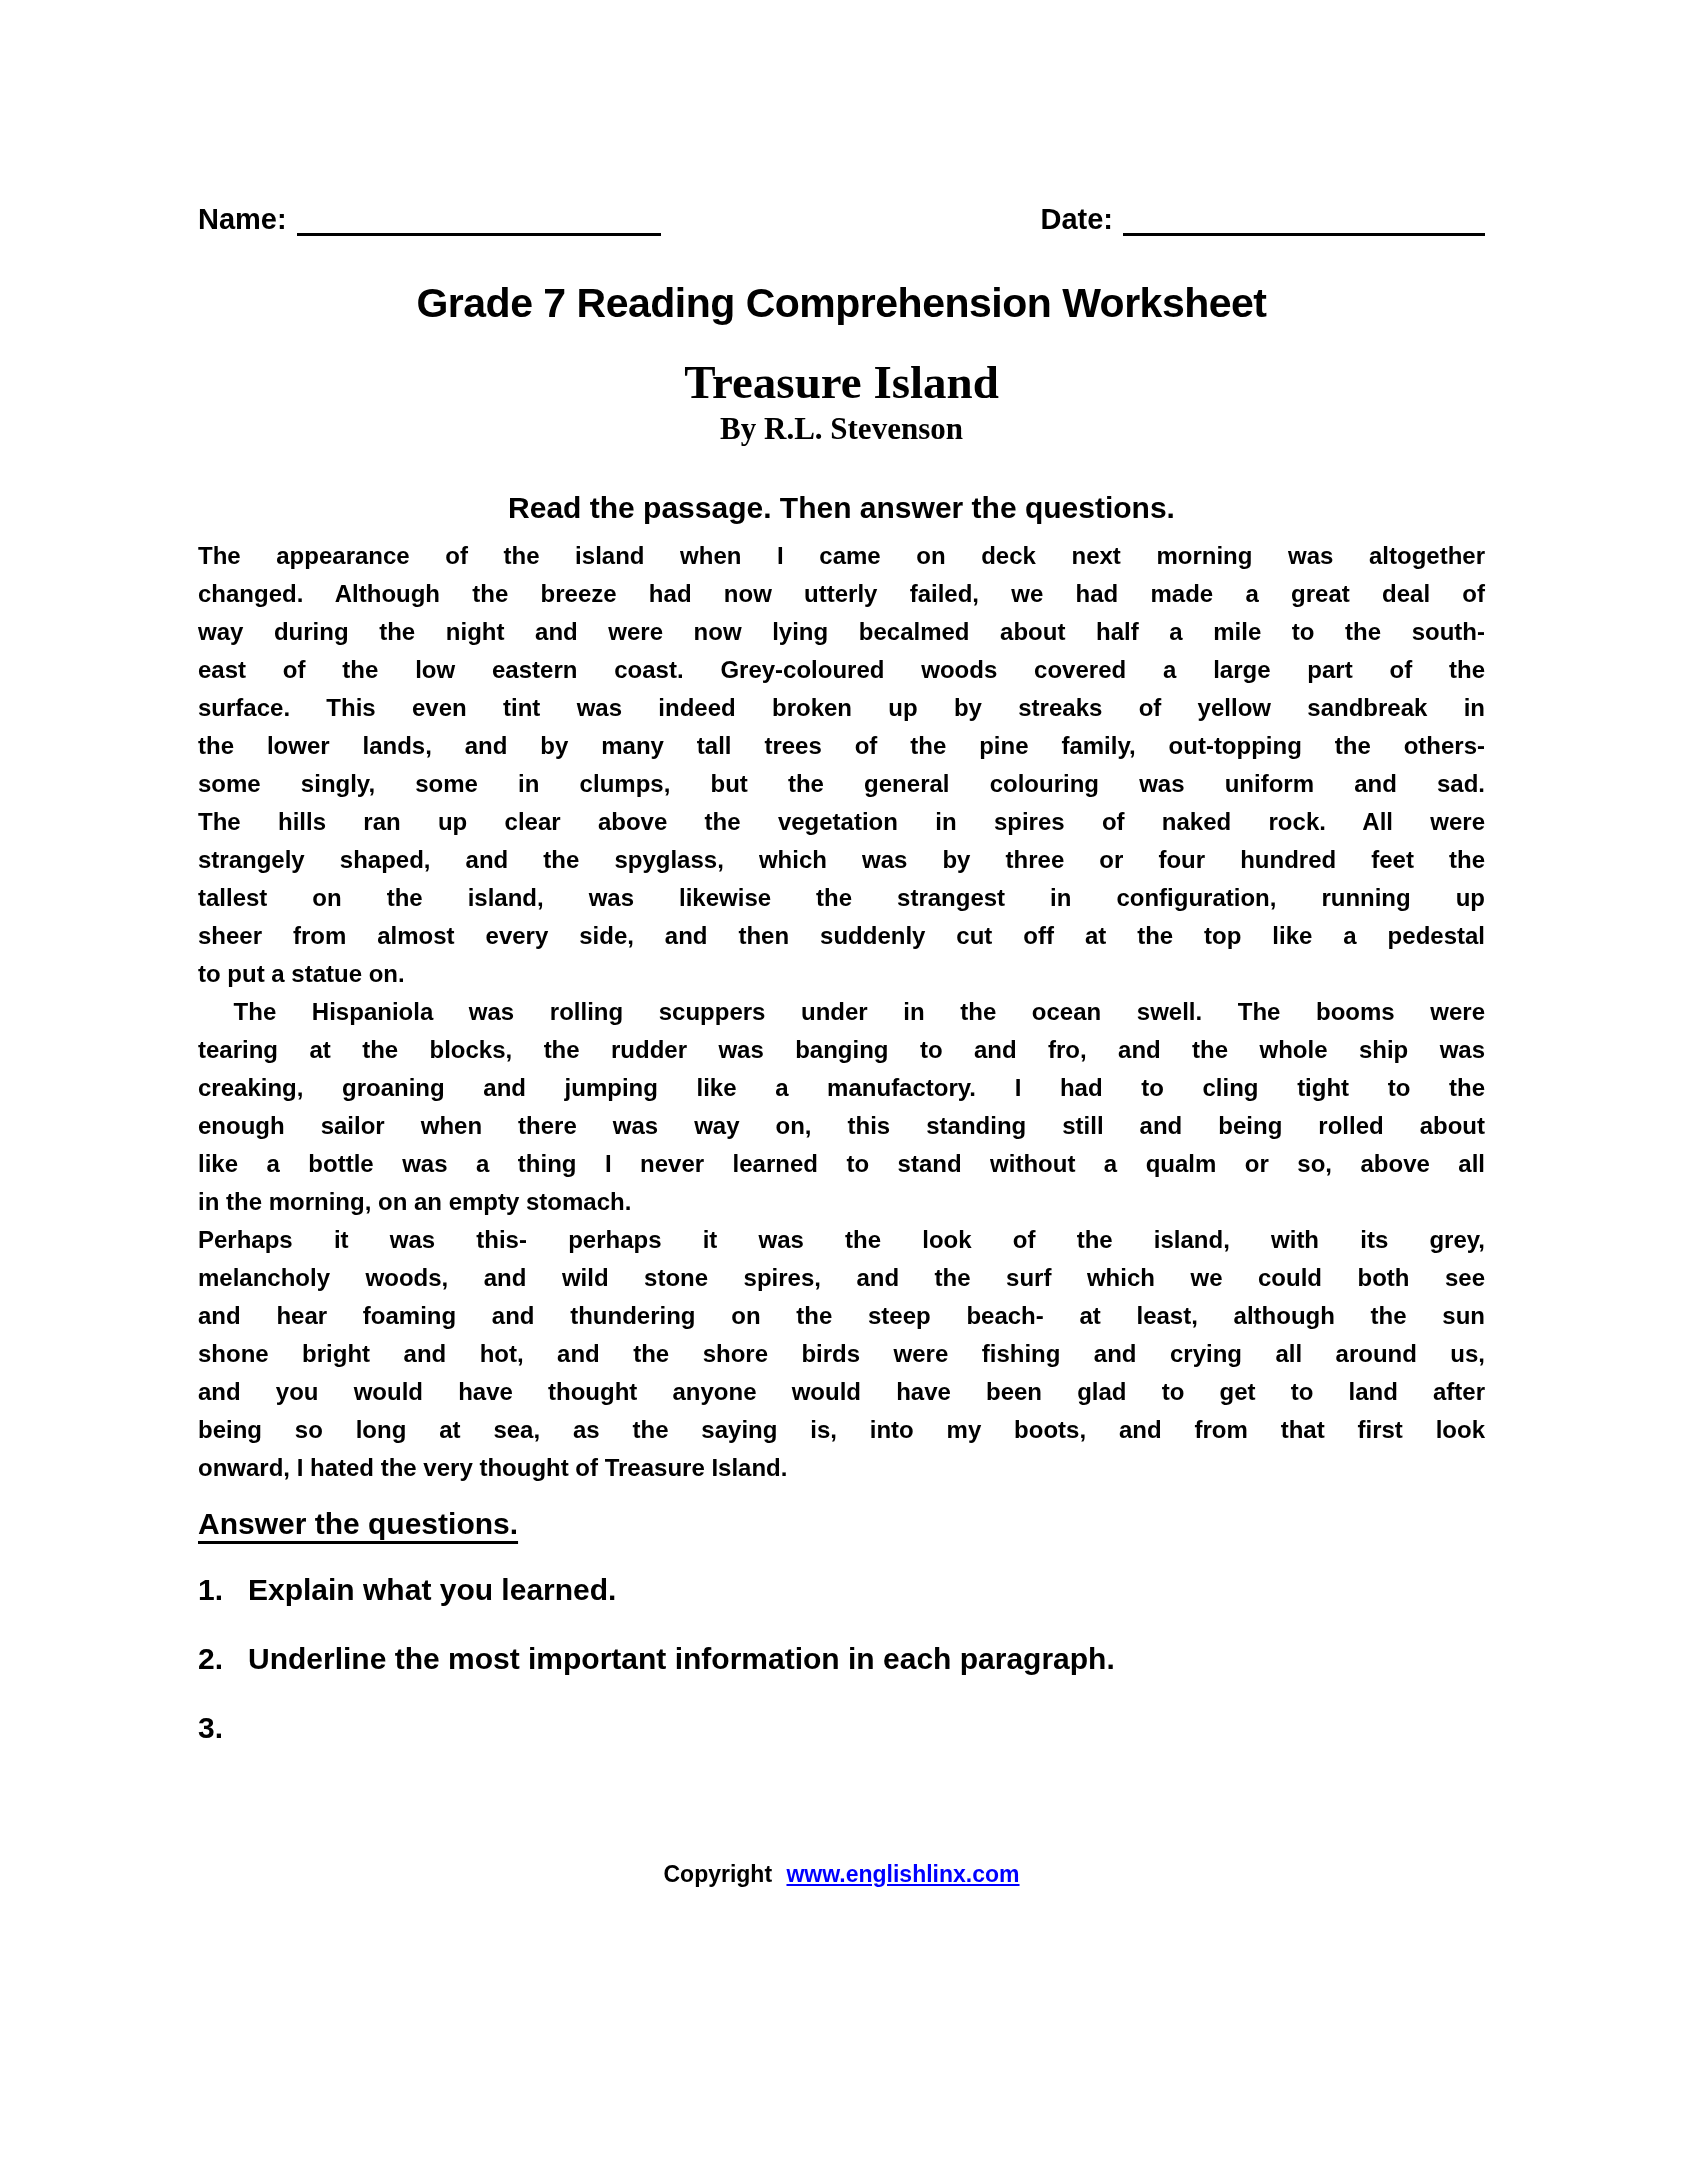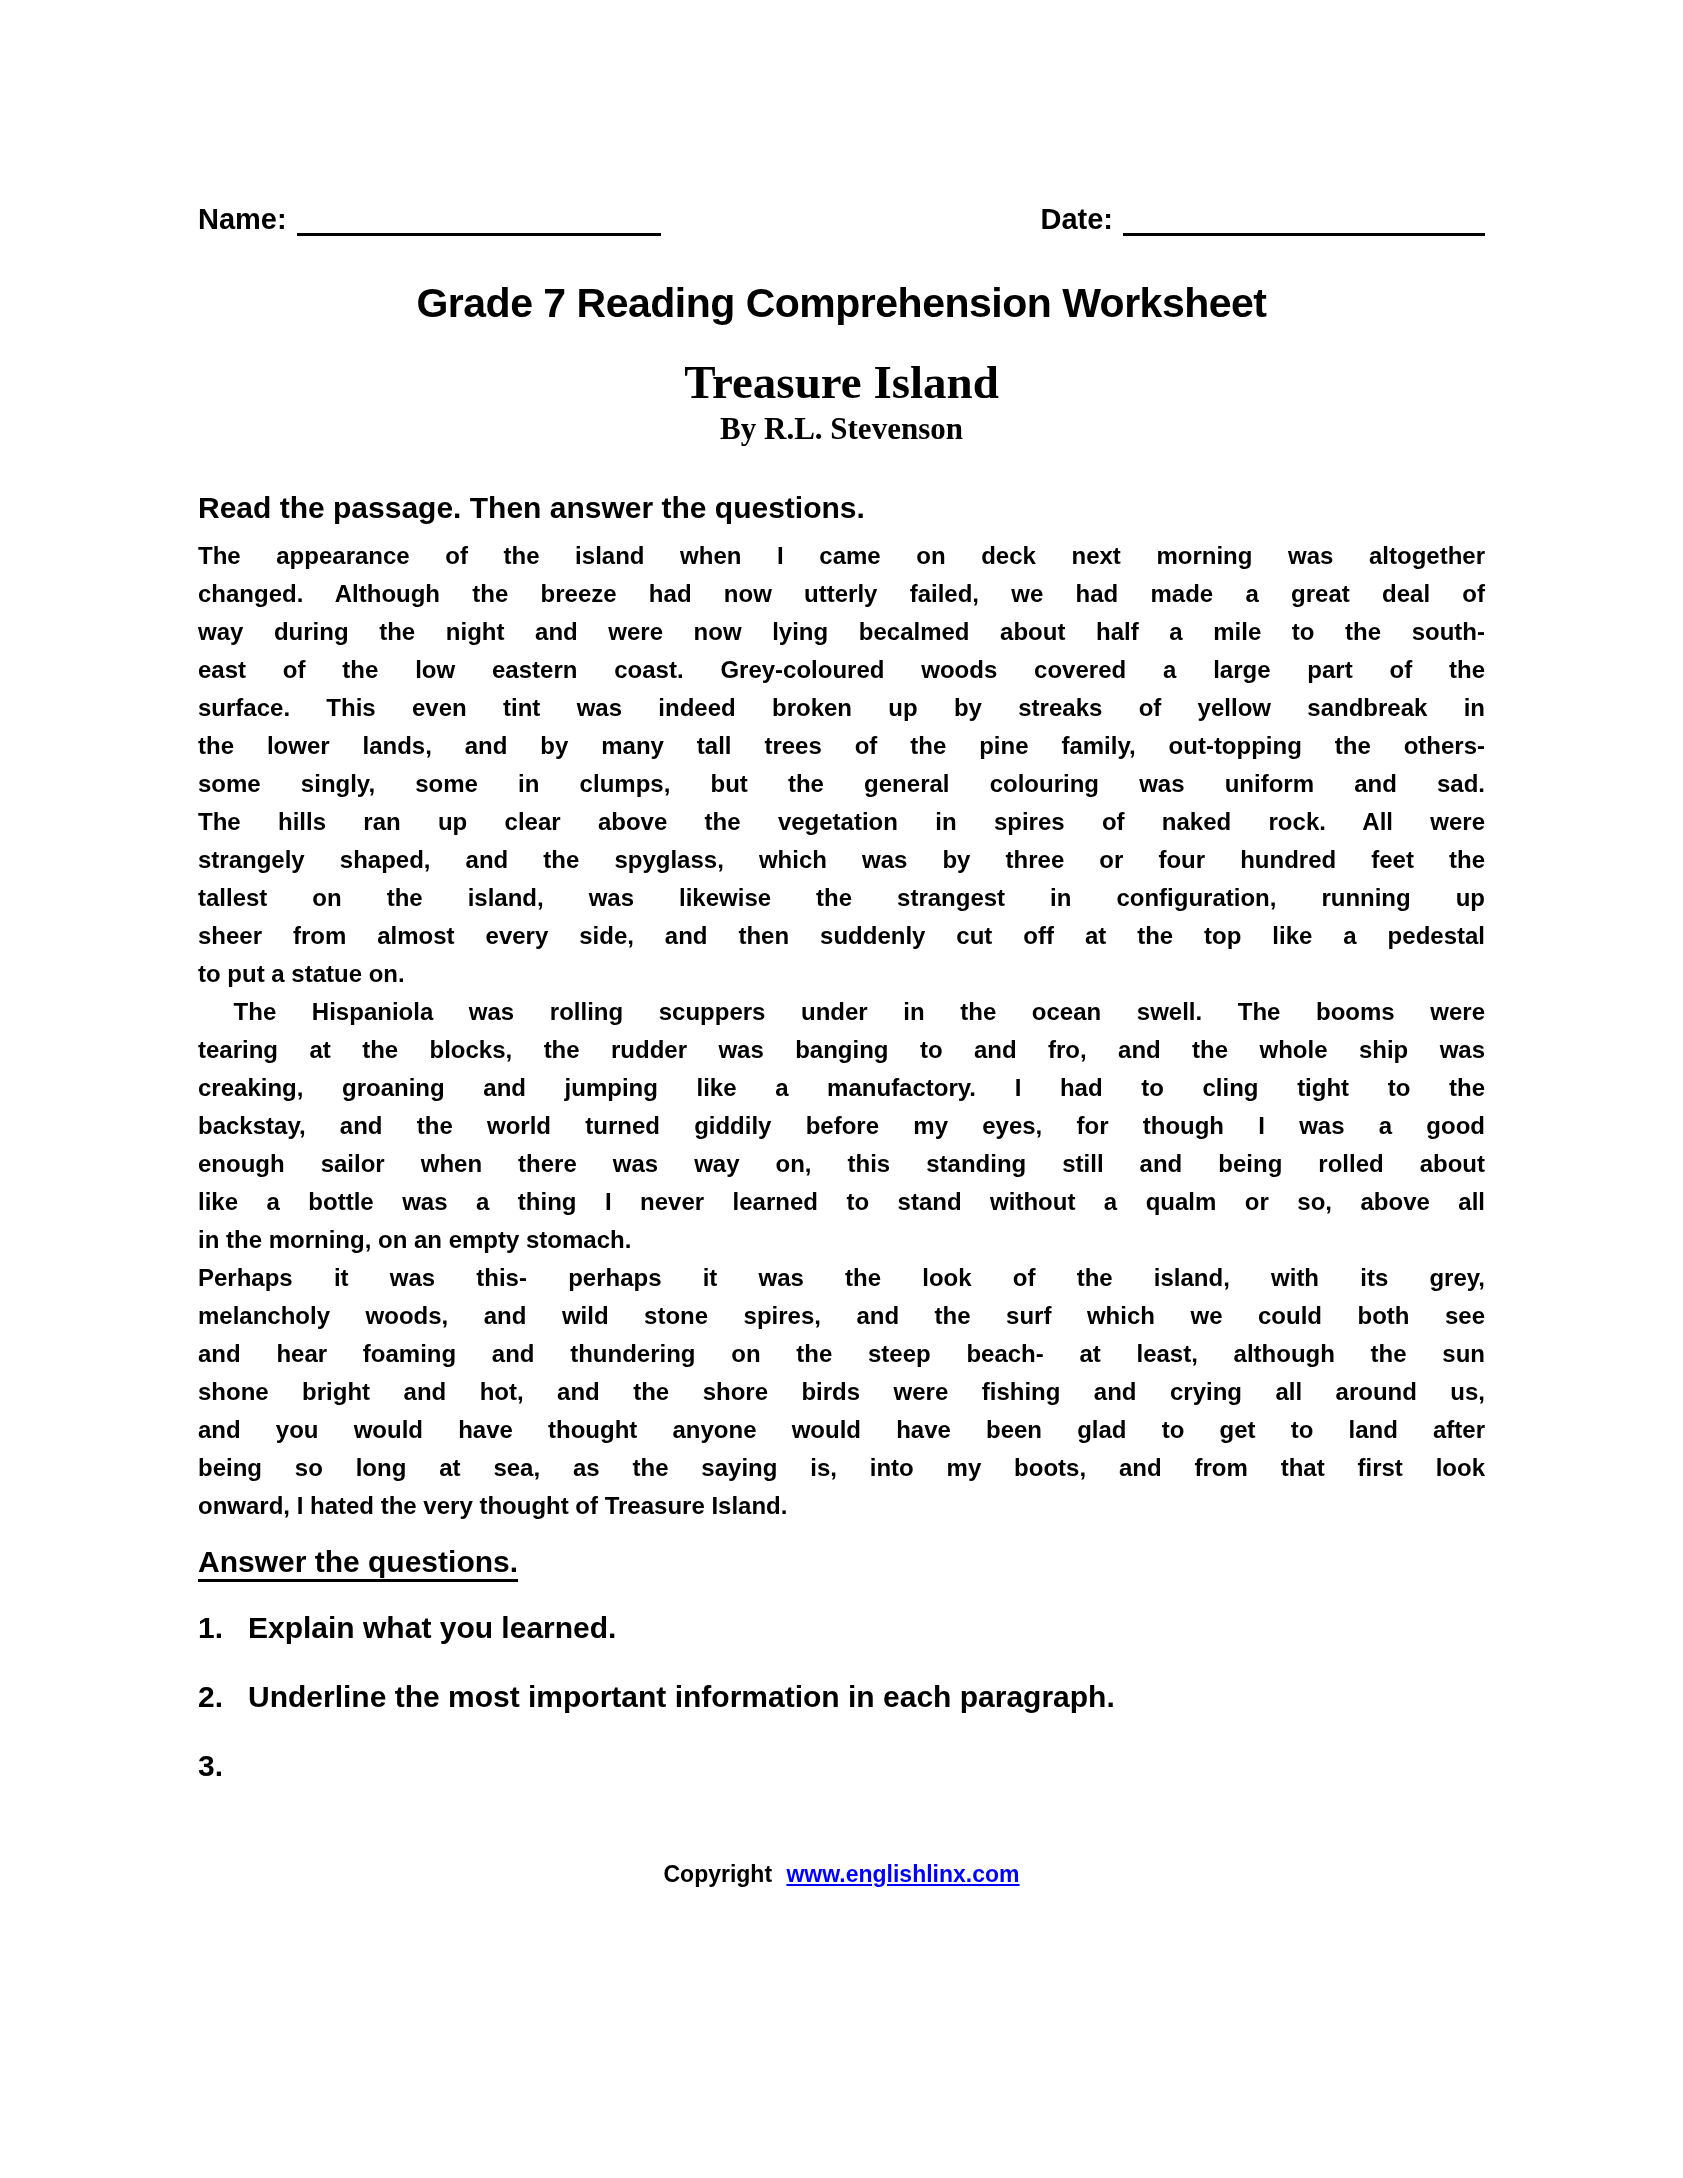--- a/index.html
+++ b/index.html
@@ -31,21 +31,21 @@
     margin-top:28px; text-align:center;
     font-family:"Liberation Serif", serif;
     font-size:47px; font-weight:bold;
   }
   .passage-author {
     margin-top:2px; text-align:center;
     font-family:"Liberation Serif", serif;
     font-size:31px; font-weight:bold;
   }
 
-  .instruction { margin-top:40px; font-size:30px; font-weight:bold; line-height:42px; }
+  .instruction { margin-top:40px; font-size:30px; font-weight:bold; line-height:42px;text-align:center; }
 
   
   .passage { margin-top:8px; font-size:24px; font-weight:bold; }
   .pline { line-height:38px; text-align:justify; text-align-last:justify; white-space:pre-wrap; }
   .pline.last { text-align-last:left; }
 
   .answer-heading {
     margin-top:20px; display:inline-block;
     font-size:30px; font-weight:bold;
     text-decoration:underline; text-decoration-thickness:3px; text-underline-offset:7px;
@@ -97,21 +97,20 @@
           <div class="pline">The hills ran up clear above the vegetation in spires of naked rock. All were</div>
           <div class="pline">strangely shaped, and the spyglass, which was by three or four hundred feet the</div>
           <div class="pline">tallest on the island, was likewise the strangest in configuration, running up</div>
           <div class="pline">sheer from almost every side, and then suddenly cut off at the top like a pedestal</div>
           <div class="pline last">to put a statue on.</div>
         </div>
       <div>
           <div class="pline">&nbsp;The Hispaniola was rolling scuppers under in the ocean swell. The booms were</div>
           <div class="pline">tearing at the blocks, the rudder was banging to and fro, and the whole ship was</div>
           <div class="pline">creaking, groaning and jumping like a manufactory. I had to cling tight to the</div>
-          <div class="pline">backstay, and the world turned giddily before my eyes, for though I was a good</div>
           <div class="pline">enough sailor when there was way on, this standing still and being rolled about</div>
           <div class="pline">like a bottle was a thing I never learned to stand without a qualm or so, above all</div>
           <div class="pline last">in the morning, on an empty stomach.</div>
         </div>
       <div>
           <div class="pline">Perhaps it was this- perhaps it was the look of the island, with its grey,</div>
           <div class="pline">melancholy woods, and wild stone spires, and the surf which we could both see</div>
           <div class="pline">and hear foaming and thundering on the steep beach- at least, although the sun</div>
           <div class="pline">shone bright and hot, and the shore birds were fishing and crying all around us,</div>
           <div class="pline">and you would have thought anyone would have been glad to get to land after</div>

